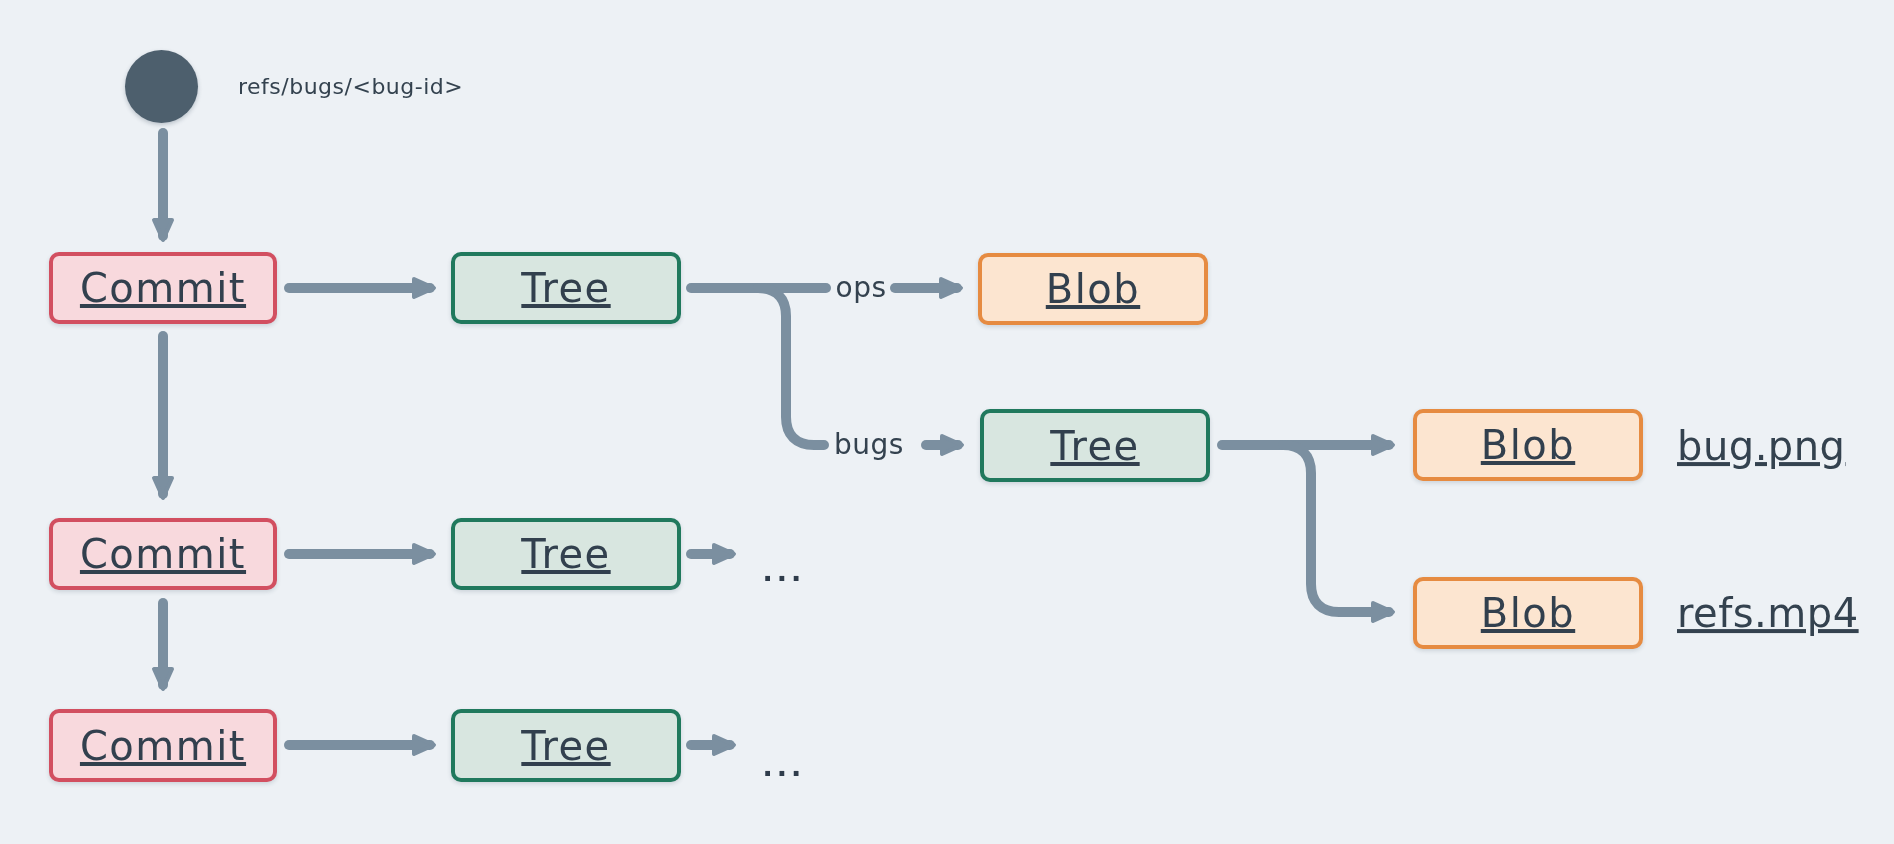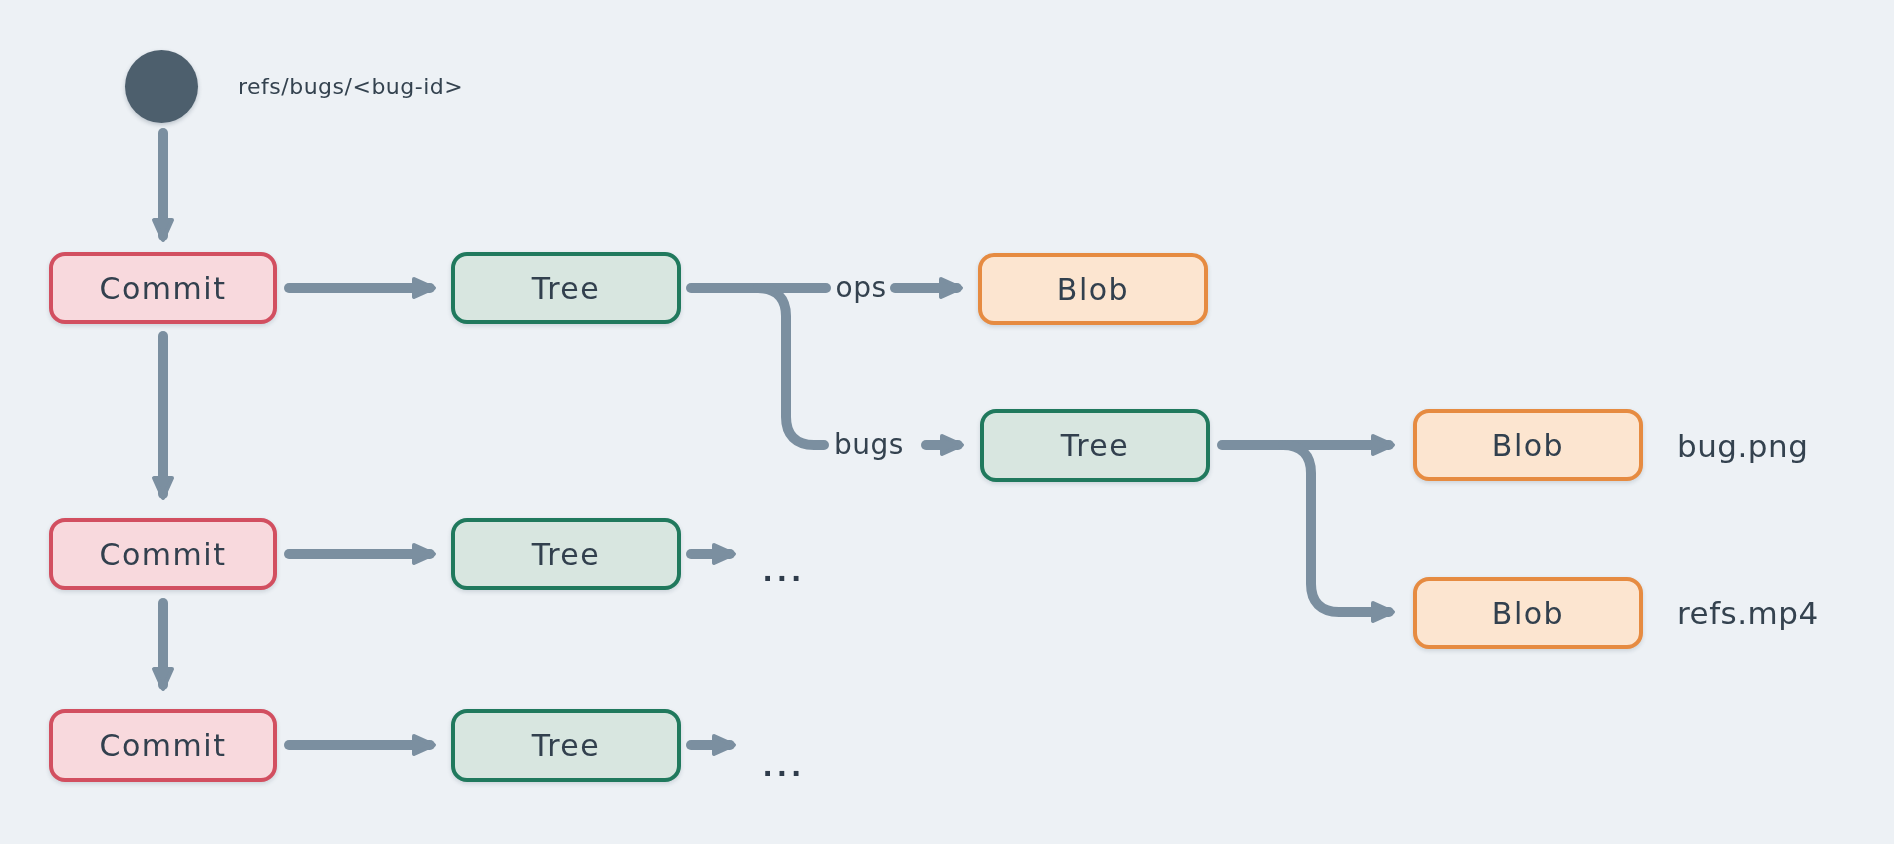--- a/index.html
+++ b/index.html
@@ -21,45 +21,46 @@
     color:var(--node-text);
   }
   .stage{position:relative;width:1894px;height:844px;}
   .edges{position:absolute;inset:0;width:1894px;height:844px;}
   .edge{fill:none;stroke:var(--arrow);stroke-width:10;stroke-linecap:round;}
   .arrowhead-shape{fill:var(--arrow);stroke:var(--arrow);stroke-width:4;stroke-linejoin:round;}
 
   .node{
     position:absolute;
     display:flex;align-items:center;justify-content:center;
-    border-radius:16px;border:4.5px solid;
-    font-size:30px;letter-spacing:1.5px;
+    border-radius:10px;border:4.5px solid;
+    font-size:40px;letter-spacing:1.5px;
     color:var(--node-text);
     box-shadow:0 2px 4px rgba(40,60,80,.16);
+    text-decoration:underline;
   }
   .node--commit{background:var(--commit-fill);border-color:var(--commit-border);}
   .node--tree{background:var(--tree-fill);border-color:var(--tree-border);justify-content:center;}
   .node--blob{background:var(--blob-fill);border-color:var(--blob-border);}
 
   .ref-circle{
     position:absolute;left:125px;top:50px;width:73px;height:73px;
     border-radius:50%;background:var(--ref-circle);
     box-shadow:0 2px 4px rgba(40,60,80,.25);
   }
   .ref-label{
     position:absolute;left:238px;top:87px;transform:translateY(-52%);
     font-size:22px;letter-spacing:.5px;color:var(--label-text);white-space:nowrap;
   }
   .edge-label{
     position:absolute;transform:translate(-50%,-52%);
     font-size:28px;letter-spacing:.5px;color:var(--label-text);white-space:nowrap;
   }
   .file-label{
     position:absolute;transform:translateY(-52%);
-    font-size:31px;letter-spacing:.5px;color:var(--label-text);white-space:nowrap;
+    font-size:40px;letter-spacing:.5px;color:var(--label-text);white-space:nowrap;text-decoration:underline;
   }
   .ellipsis{
     position:absolute;transform:translate(-50%,-50%);
     font-size:27px;font-weight:bold;letter-spacing:4px;
     color:var(--ellipsis-text);line-height:1;white-space:nowrap;
   }
 </style>
 </head>
 <body>
 

